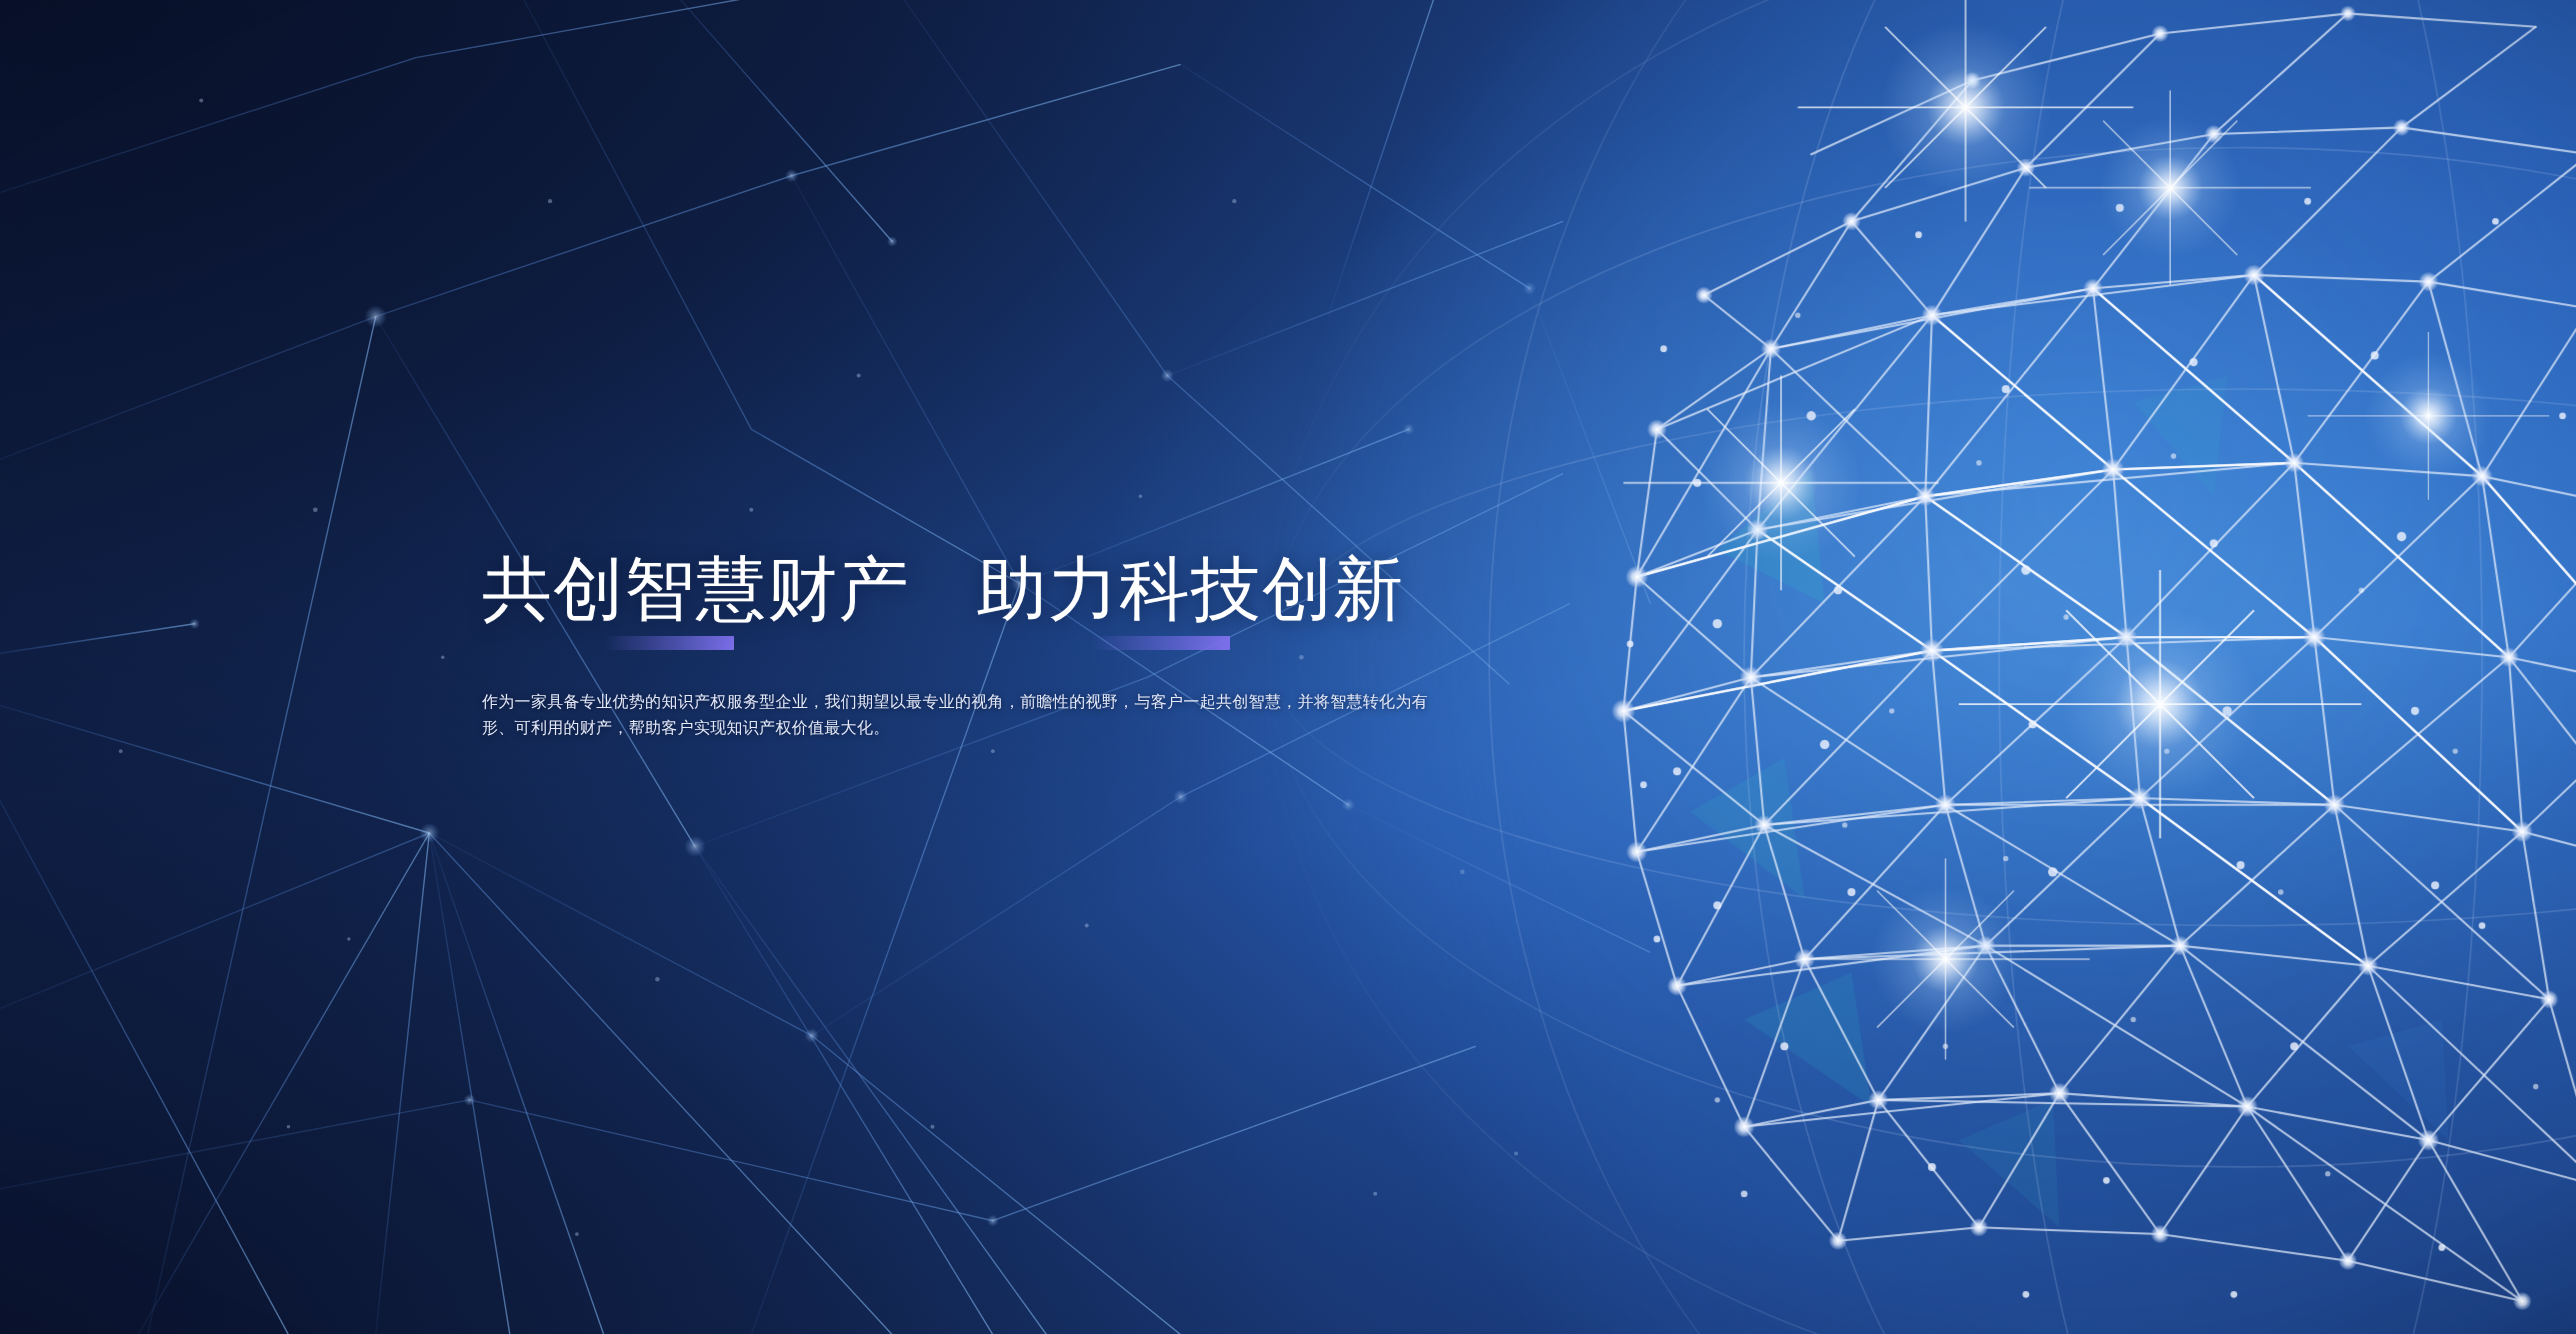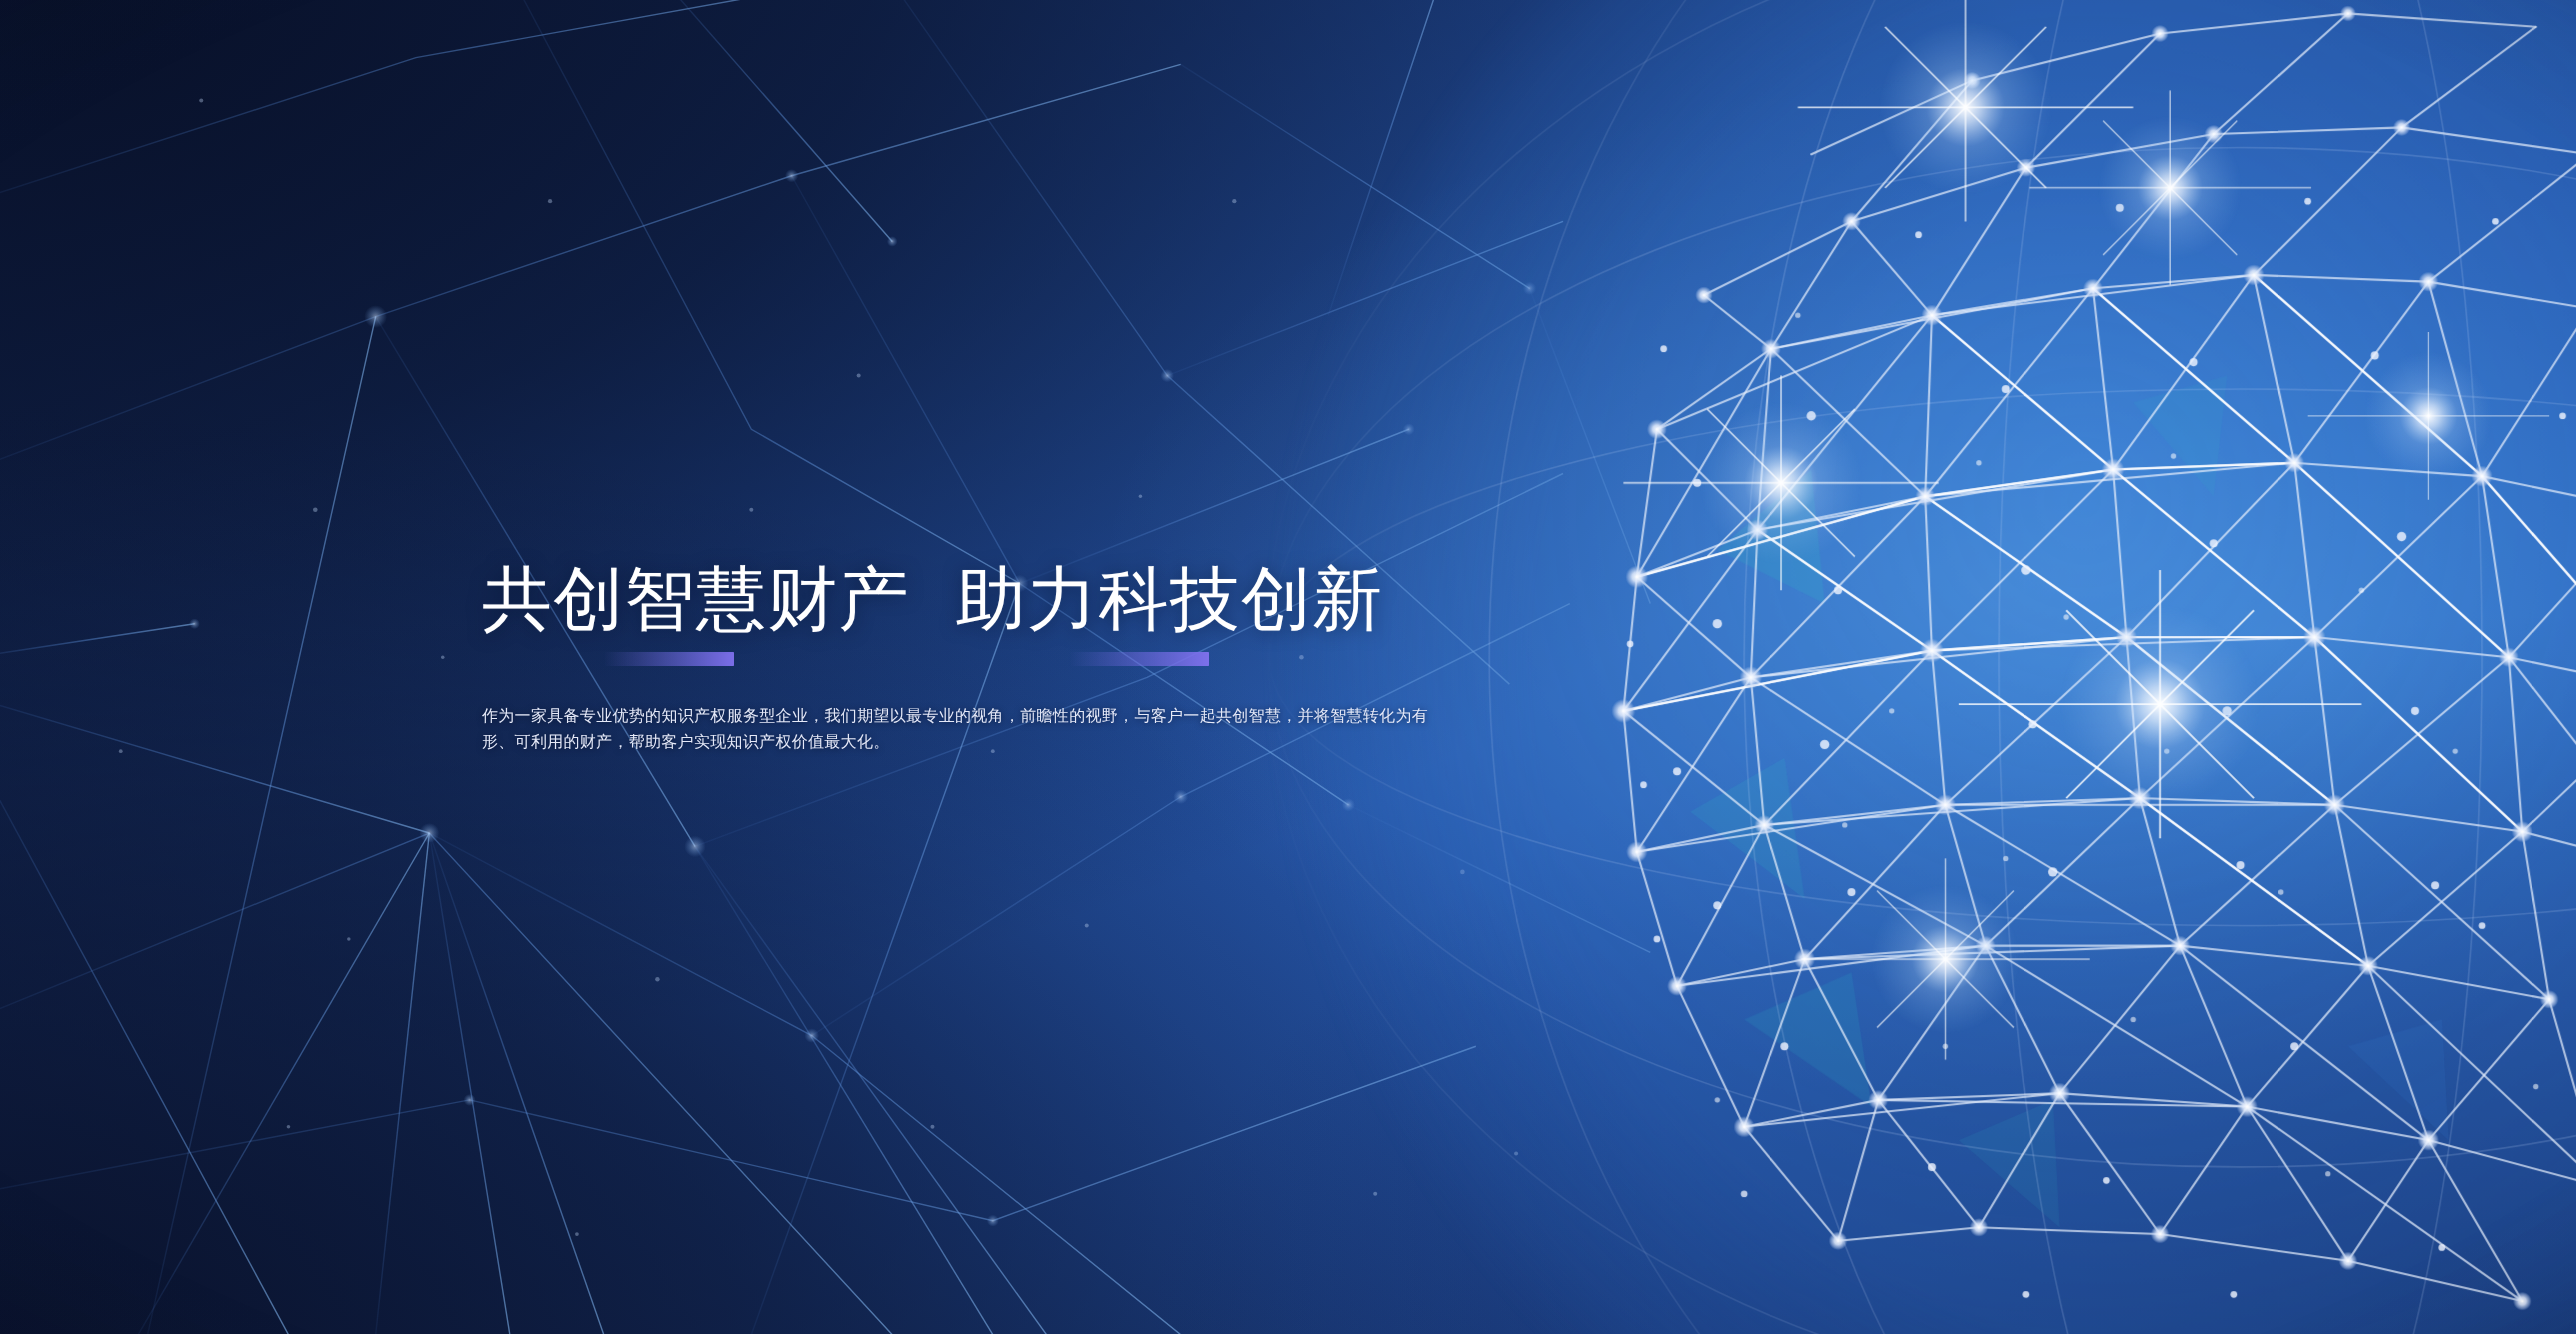--- a/index.html
+++ b/index.html
@@ -42,32 +42,31 @@
     background:radial-gradient(120% 120% at 50% 50%, rgba(0,0,0,0) 52%, rgba(4,9,24,.30) 82%, rgba(3,7,20,.55) 100%);
   }
 
   
   .art{position:absolute;inset:0;width:100%;height:100%;pointer-events:none;}
 
   
   .copy{
     position:absolute;
     left:482px;
-    top:566px;
+    top:550px;
     width:953px;
-    font-family:Liberation Mono, monospace;
   }
   .headline{
     display:flex;
     align-items:flex-start;
     white-space:nowrap;
     line-height:1;
   }
   .hl-group{position:relative;display:inline-block;}
-  .hl-group + .hl-group{margin-left:46px;}
+  .hl-group + .hl-group{margin-left:67px;}
   .hl-text{
     display:block;
     font-size:70px;
     font-weight:400;
     letter-spacing:1.3px;
     color:#ffffff;
     line-height:1.12;
     text-shadow:0 1.3px 17.4px rgba(6,16,44,.55), 0 0 1.3px rgba(255,255,255,.25);
   }
   .hl-bar{

